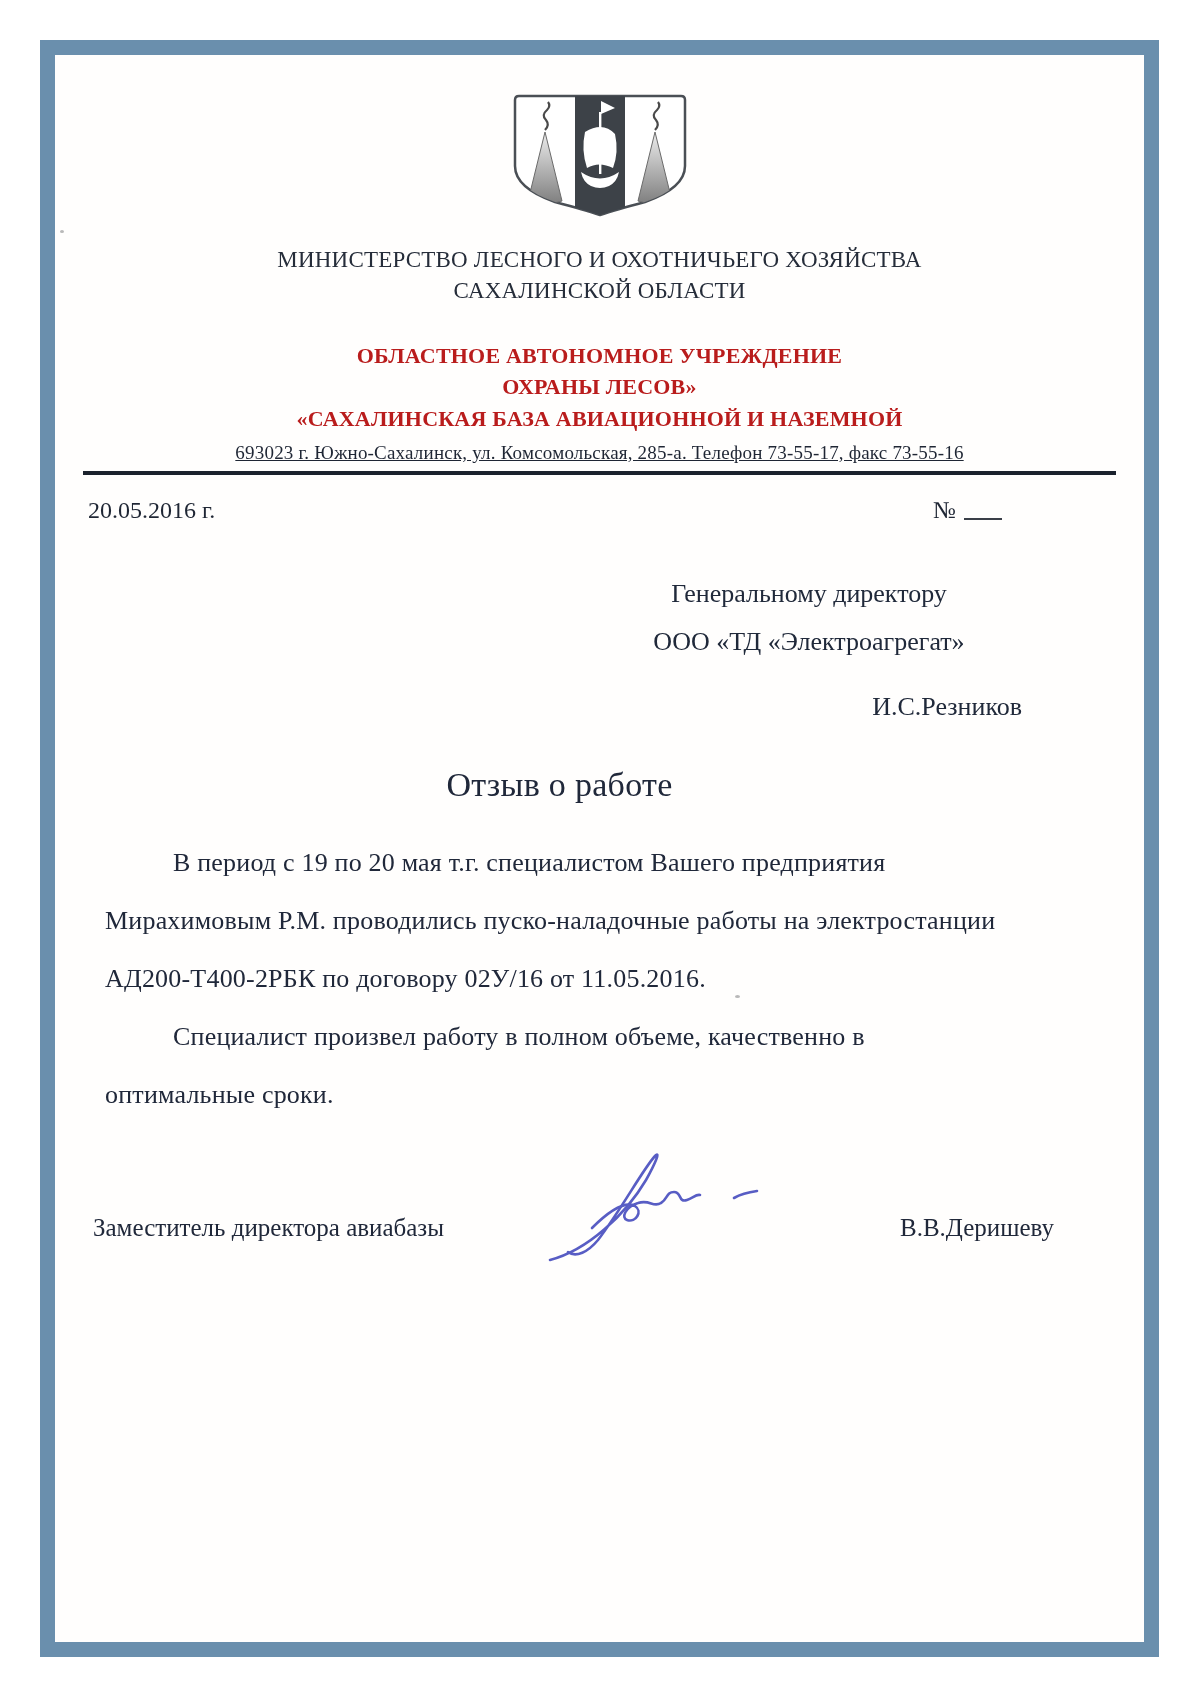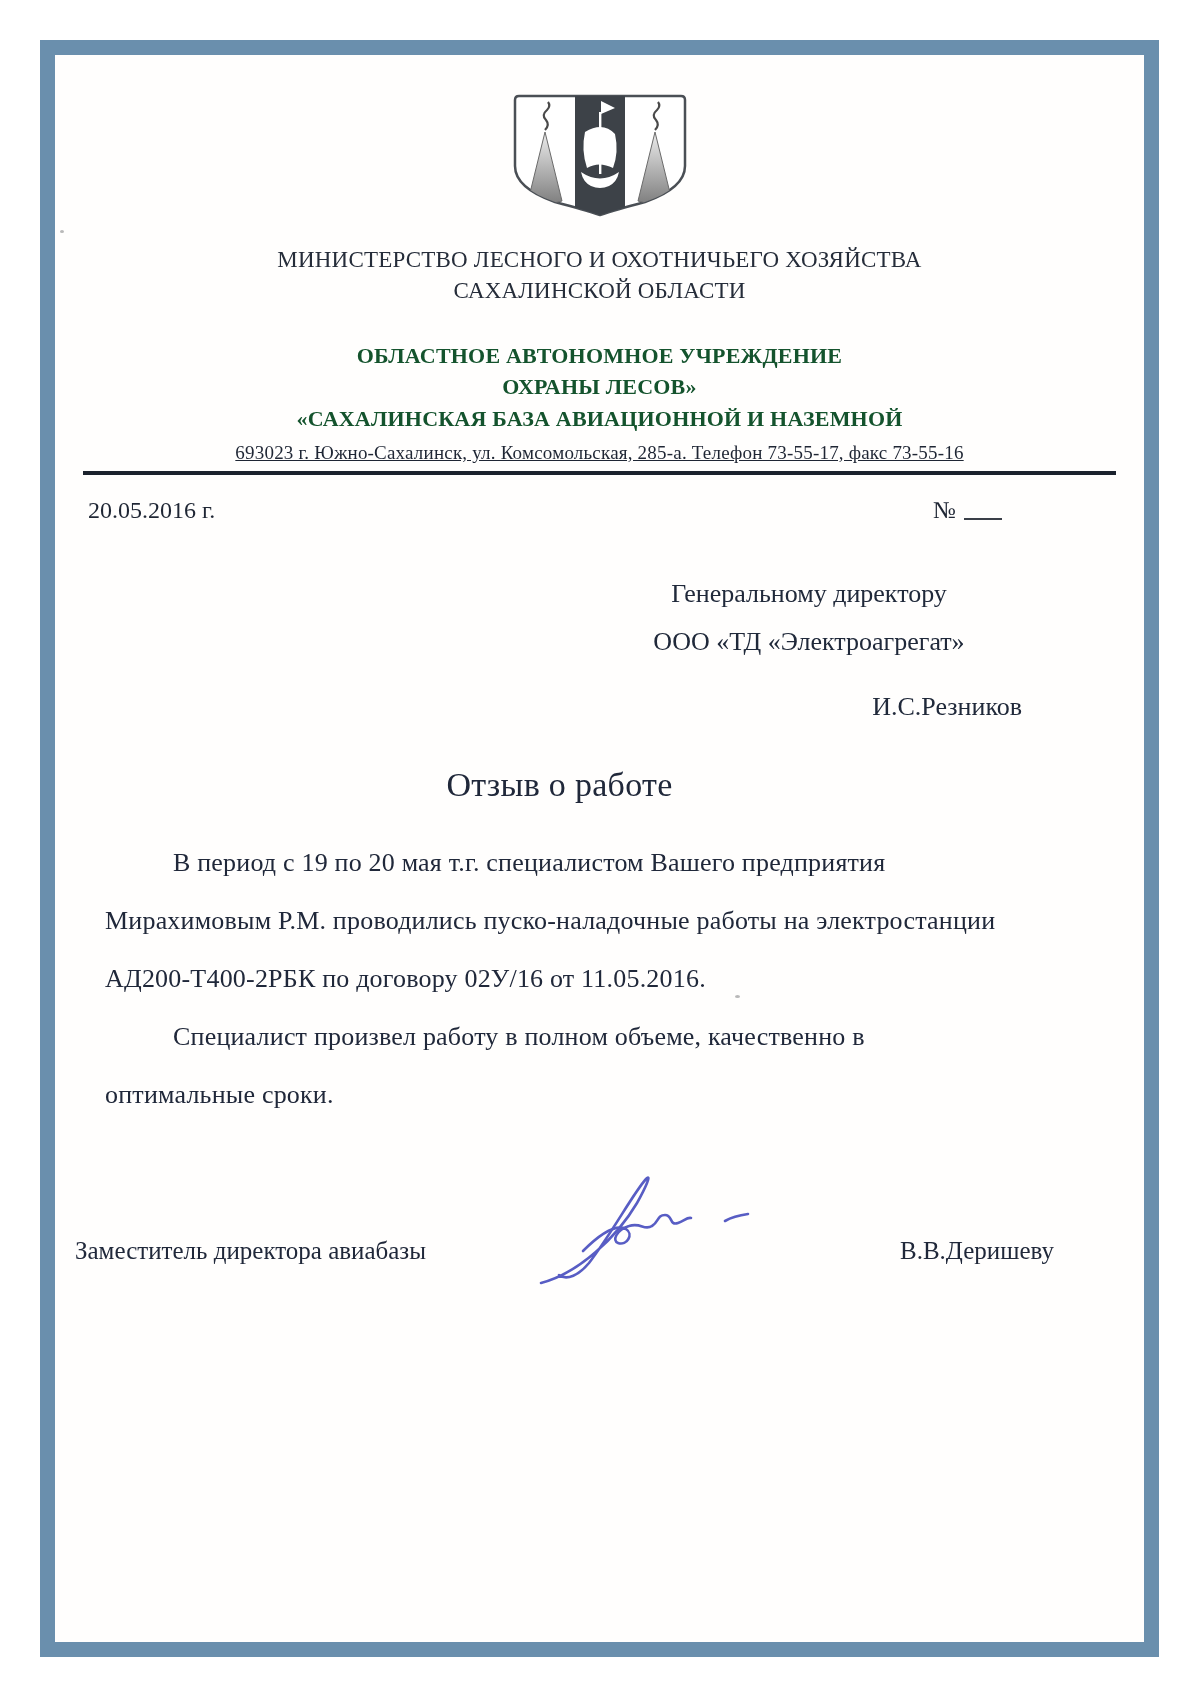--- a/index.html
+++ b/index.html
@@ -19,21 +19,21 @@
     position:relative;height:100%;box-sizing:border-box;
     padding-top:33px;
   }
   .emblem-wrap{width:192px;margin:0 auto;}
   .ministry{
     margin-top:22px;text-align:center;
     font-size:23px;line-height:1.35;color:#262d3a;letter-spacing:.2px;
   }
   .orgname{
     margin-top:34px;text-align:center;font-weight:bold;
-    font-size:22px;line-height:1.42;color:#14532d;letter-spacing:.2px;
+    font-size:22px;line-height:1.42;color:#b91c1c;letter-spacing:.2px;
   }
   .address{
     margin-top:8px;text-align:center;
     font-size:19px;color:#1f2634;letter-spacing:.2px;text-decoration:underline;
   }
   .rule{
     margin:7px 28px 0 28px;
     border-top:4px solid #1b222d;
   }
   .date-row{
@@ -65,22 +65,22 @@
   .body-text{
     margin:30px 0 0 0;
     padding:0 105px 0 50px;
     font-size:26px;line-height:58px;color:#20283a;
     letter-spacing:.2px;
     white-space:pre;
     text-indent:68px;
   }
   .body-text.second{margin-top:0;}
   .sig-row{
-    margin-top:107px;
-    padding:0 90px 0 20px;
+    margin-top:84px;
+    padding:0 90px 0 38px;
     display:flex;justify-content:space-between;align-items:center;
     font-size:25px;color:#20283a;
   }
   .sig-ink{position:relative;width:300px;height:40px;}
   .sig-ink svg{position:absolute;left:0;top:-72px;}
   .noise1,.noise2{position:absolute;background:#b9b9b9;border-radius:50%;}
   .noise1{width:4px;height:3px;left:60px;top:230px;}
   .noise2{width:5px;height:3px;right:460px;top:995px;}
 </style>
 </head>

